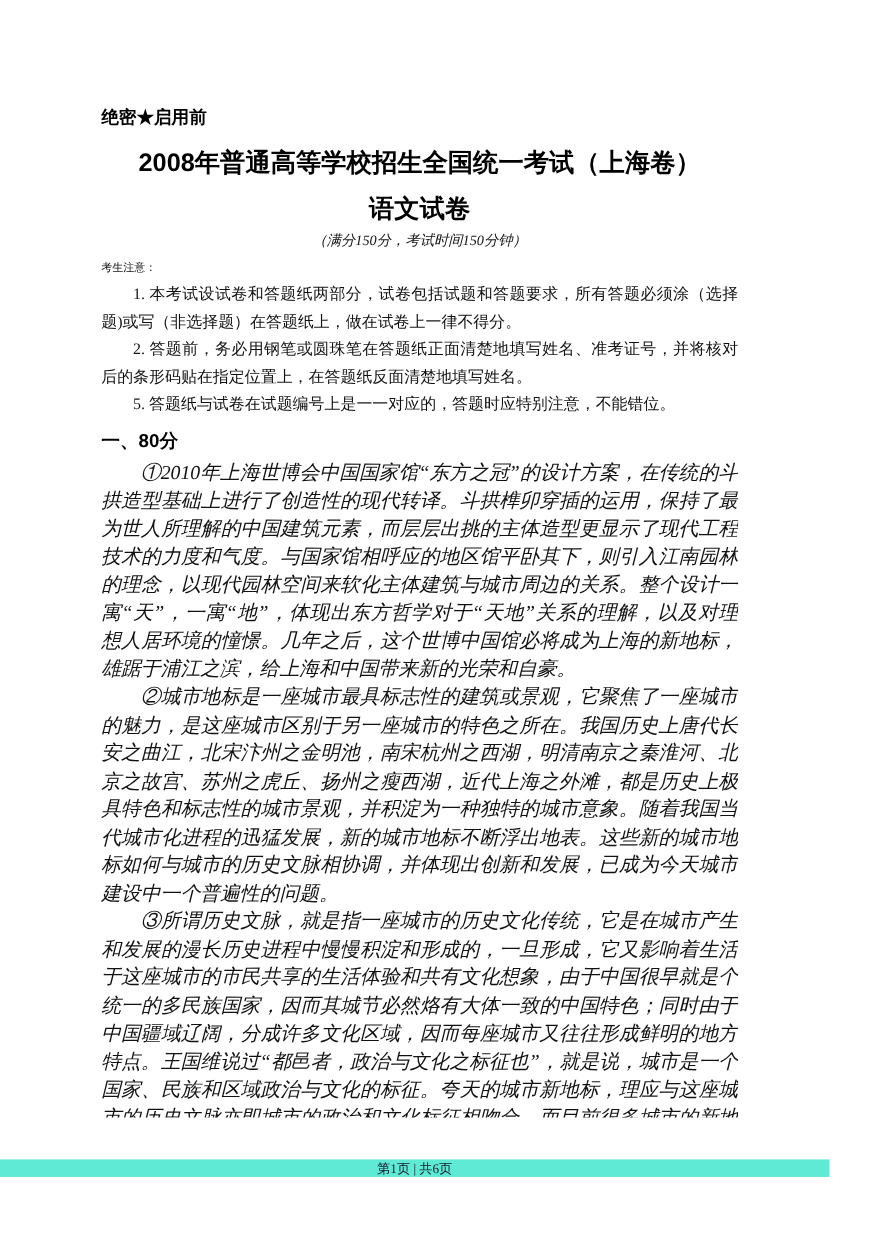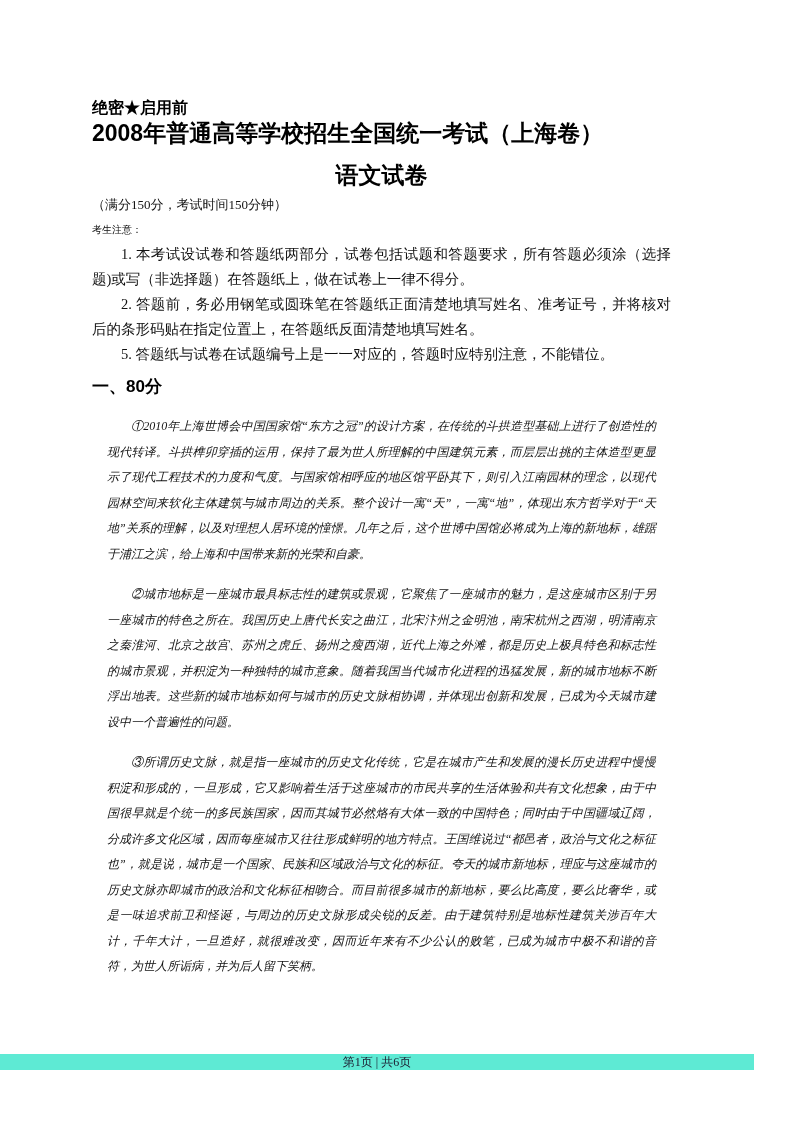--- a/index.html
+++ b/index.html
@@ -32,36 +32,38 @@
     font-weight: bold;
     font-size: 16px;
     line-height: 20px;
     color: #000000;
   }
   .exam-title {
     font-family: "Liberation Sans", sans-serif;
     font-weight: bold;
     font-size: 23px;
     line-height: 30px;
-    text-align: left;
-    margin-top: 0;
+    text-align: center;
+    margin-top: 14px;
     color: #000000;
   }
   .paper-title {
     font-family: "Liberation Sans", sans-serif;
     font-weight: bold;
     font-size: 23px;
     line-height: 30px;
     text-align: center;
     margin-top: 12px;
     color: #000000;
   }
   .exam-meta {
     font-size: 13px;
+    font-style: italic;
     line-height: 18px;
+    text-align: center;
     margin-top: 6px;
   }
   .notice-heading {
     font-size: 10px;
     line-height: 24px;
     margin-top: 4px;
   }
   .notice-item {
     font-size: 14.5px;
     line-height: 25px;
@@ -80,23 +82,23 @@
     color: #000000;
   }
   .subsection-heading {
     font-family: "Liberation Sans", sans-serif;
     font-weight: bold;
     font-size: 15px;
     line-height: 24px;
     color: #000000;
   }
   .body-paragraph {
-    font-size: 12px;
+    font-size: 18px;
     line-height: 25.5px;
-    margin: 15px;
+    margin: 0;
     text-indent: 2em;
     text-align: justify;
     font-style: italic; 
   }
   .page-footer {
     position: absolute;
     left: 0;
     right: 0;
     bottom: 52px;
     text-align: center;

